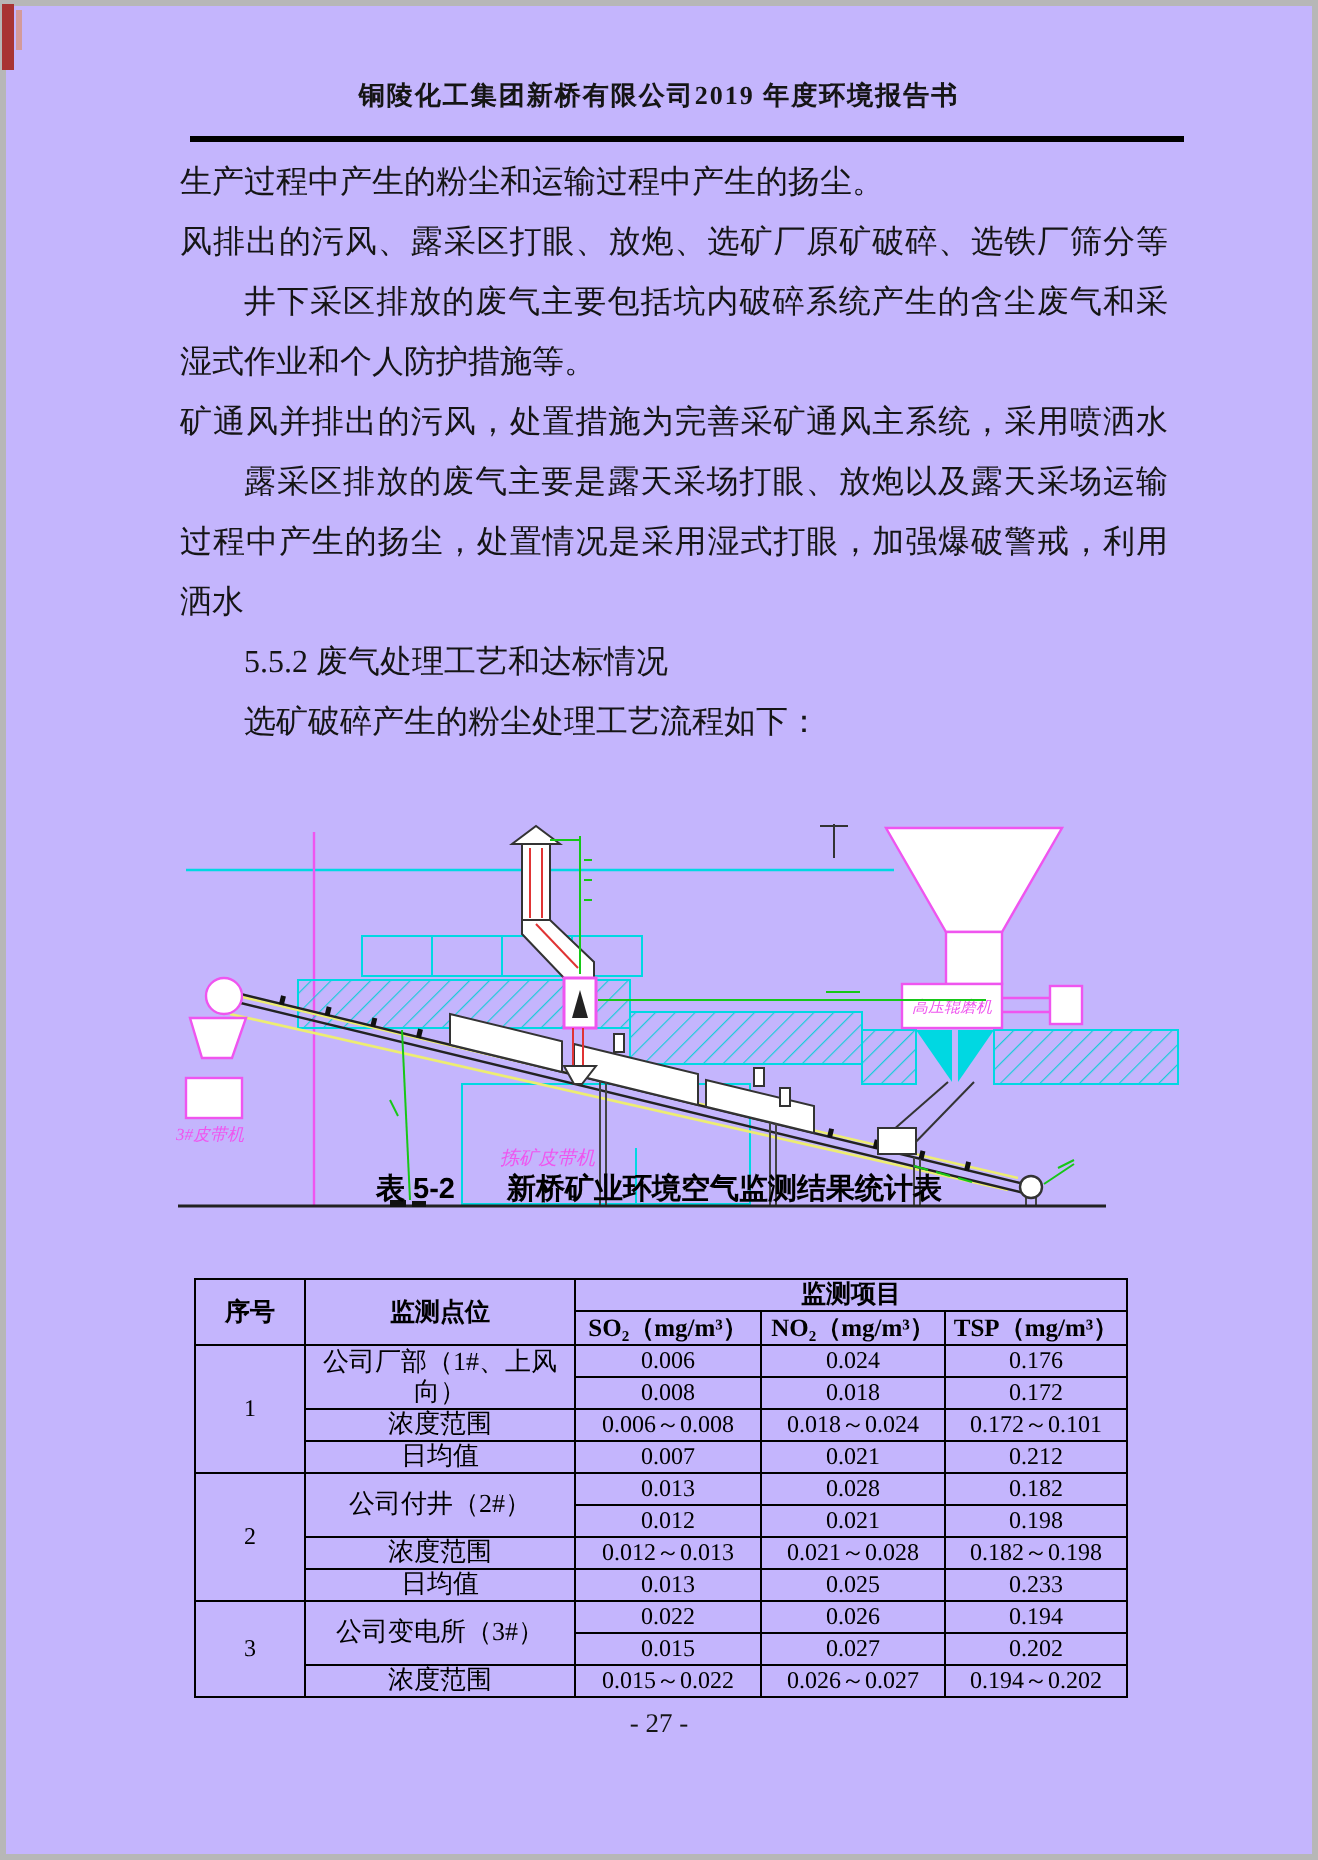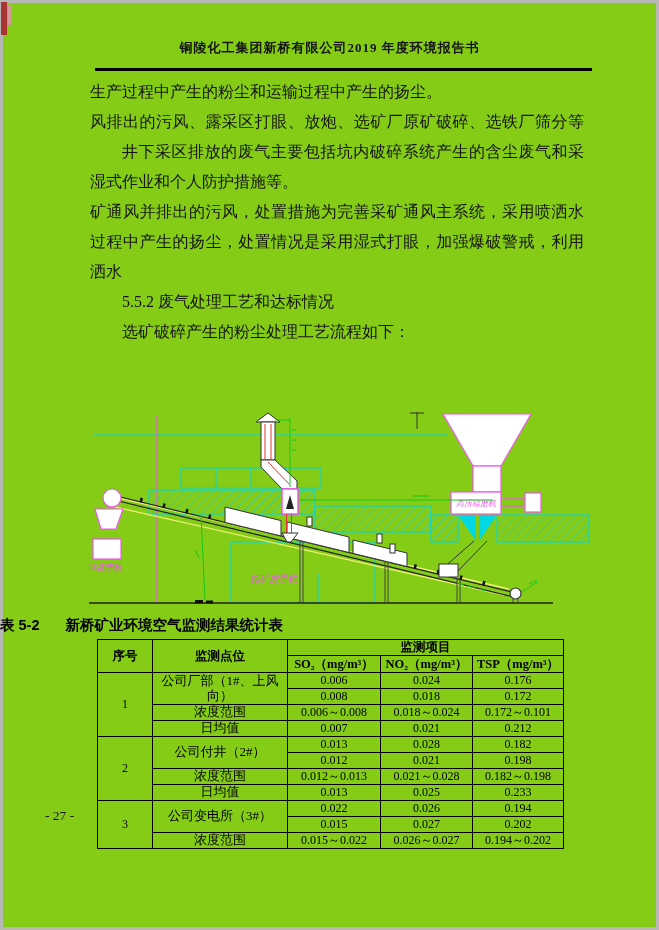--- a/index.html
+++ b/index.html
@@ -1,58 +1,59 @@
 <!DOCTYPE html>
 <html><head>
 <meta charset="utf-8">
 <style>
   html,body{margin:0;padding:0;background:#e8e8e8;}
-  .page{position:relative;width:659px;height:930px;background:#84cc16;overflow:hidden;
+  .page{position:relative;width:659px;height:930px;background:#c4b5fd;overflow:hidden;
         font-family:"Liberation Serif","DejaVu Serif",serif;color:#151515;
         box-shadow:inset 0 0 0 3px #b7b7b7;}
   .artifact1{position:absolute;left:1px;top:2px;width:6px;height:33px;background:#a83434;}
   .artifact2{position:absolute;left:8px;top:5px;width:3px;height:20px;background:#d49a9a;}
   .header-title{position:absolute;top:39px;left:0;right:0;text-align:center;
         font-size:13px;font-weight:bold;letter-spacing:1px;}
   .header-rule{position:absolute;top:68px;left:95px;width:497px;height:3px;background:#000;}
   .body-text{position:absolute;top:77px;left:90px;width:494px;font-size:16px;line-height:30px;}
   .tline{height:30px;overflow:visible;white-space:nowrap;text-align:left;}
   .tline.full{white-space:normal;text-align:justify;text-align-last:justify;}
   .tline.indent{text-indent:32px;}
   .diagram{position:absolute;left:85px;top:412px;width:510px;height:197px;}
-  .table-title{position:absolute;top:616px;left:0;right:0;text-align:left;
+  .table-title{position:absolute;top:585px;left:0;right:0;text-align:center;
         font-family:"Liberation Sans","DejaVu Sans",sans-serif;font-weight:bold;font-size:14.5px;color:#000;}
   .table-title .gap{display:inline-block;width:26px;}
   table.air{position:absolute;left:97px;top:639px;width:466px;border-collapse:collapse;
         table-layout:fixed;font-size:12px;color:#000;}
   table.air td,table.air th{border:1px solid #000;text-align:center;vertical-align:middle;
         padding:0 2px;line-height:1.15;overflow:hidden;}
   table.air{border:1.5px solid #000;}
   table.air th{font-size:12.5px;font-weight:bold;}
   tr.hrow1{height:16px;} tr.hrow2{height:17px;} tr.drow{height:16px;}
   td.c-point{font-size:13px;}
-  .footer{position:absolute;top:808px;left:0;right:0;text-align:left;font-size:13.5px;margin-left:45px;}
+  .footer{position:absolute;top:854px;left:0;right:0;text-align:center;font-size:13.5px;}
 </style>
 </head>
 <body>
 
 <div class="page">
 
   <div class="artifact1"></div>
   <div class="artifact2"></div>
 
   <div class="header-title">铜陵化工集团新桥有限公司2019 年度环境报告书</div>
   <div class="header-rule"></div>
 
   <div class="body-text">
       <div class="tline">生产过程中产生的粉尘和运输过程中产生的扬尘。</div>
       <div class="tline full">风排出的污风、露采区打眼、放炮、选矿厂原矿破碎、选铁厂筛分等</div>
       <div class="tline full indent">井下采区排放的废气主要包括坑内破碎系统产生的含尘废气和采</div>
       <div class="tline">湿式作业和个人防护措施等。</div>
       <div class="tline full">矿通风并排出的污风，处置措施为完善采矿通风主系统，采用喷洒水</div>
+      <div class="tline full indent">露采区排放的废气主要是露天采场打眼、放炮以及露天采场运输</div>
       <div class="tline full">过程中产生的扬尘，处置情况是采用湿式打眼，加强爆破警戒，利用</div>
       <div class="tline">洒水</div>
       <div class="tline indent">5.5.2 废气处理工艺和达标情况</div>
       <div class="tline indent">选矿破碎产生的粉尘处理工艺流程如下：</div>
     </div>
 
   <svg class="diagram" viewBox="0 0 510 197" xmlns="http://www.w3.org/2000/svg">
     <defs>
       <pattern id="hz" width="7" height="7" patternUnits="userSpaceOnUse" patternTransform="rotate(45)">
         <line x1="0" y1="0" x2="0" y2="7" stroke="#19ccd8" stroke-width="1.2"></line>

